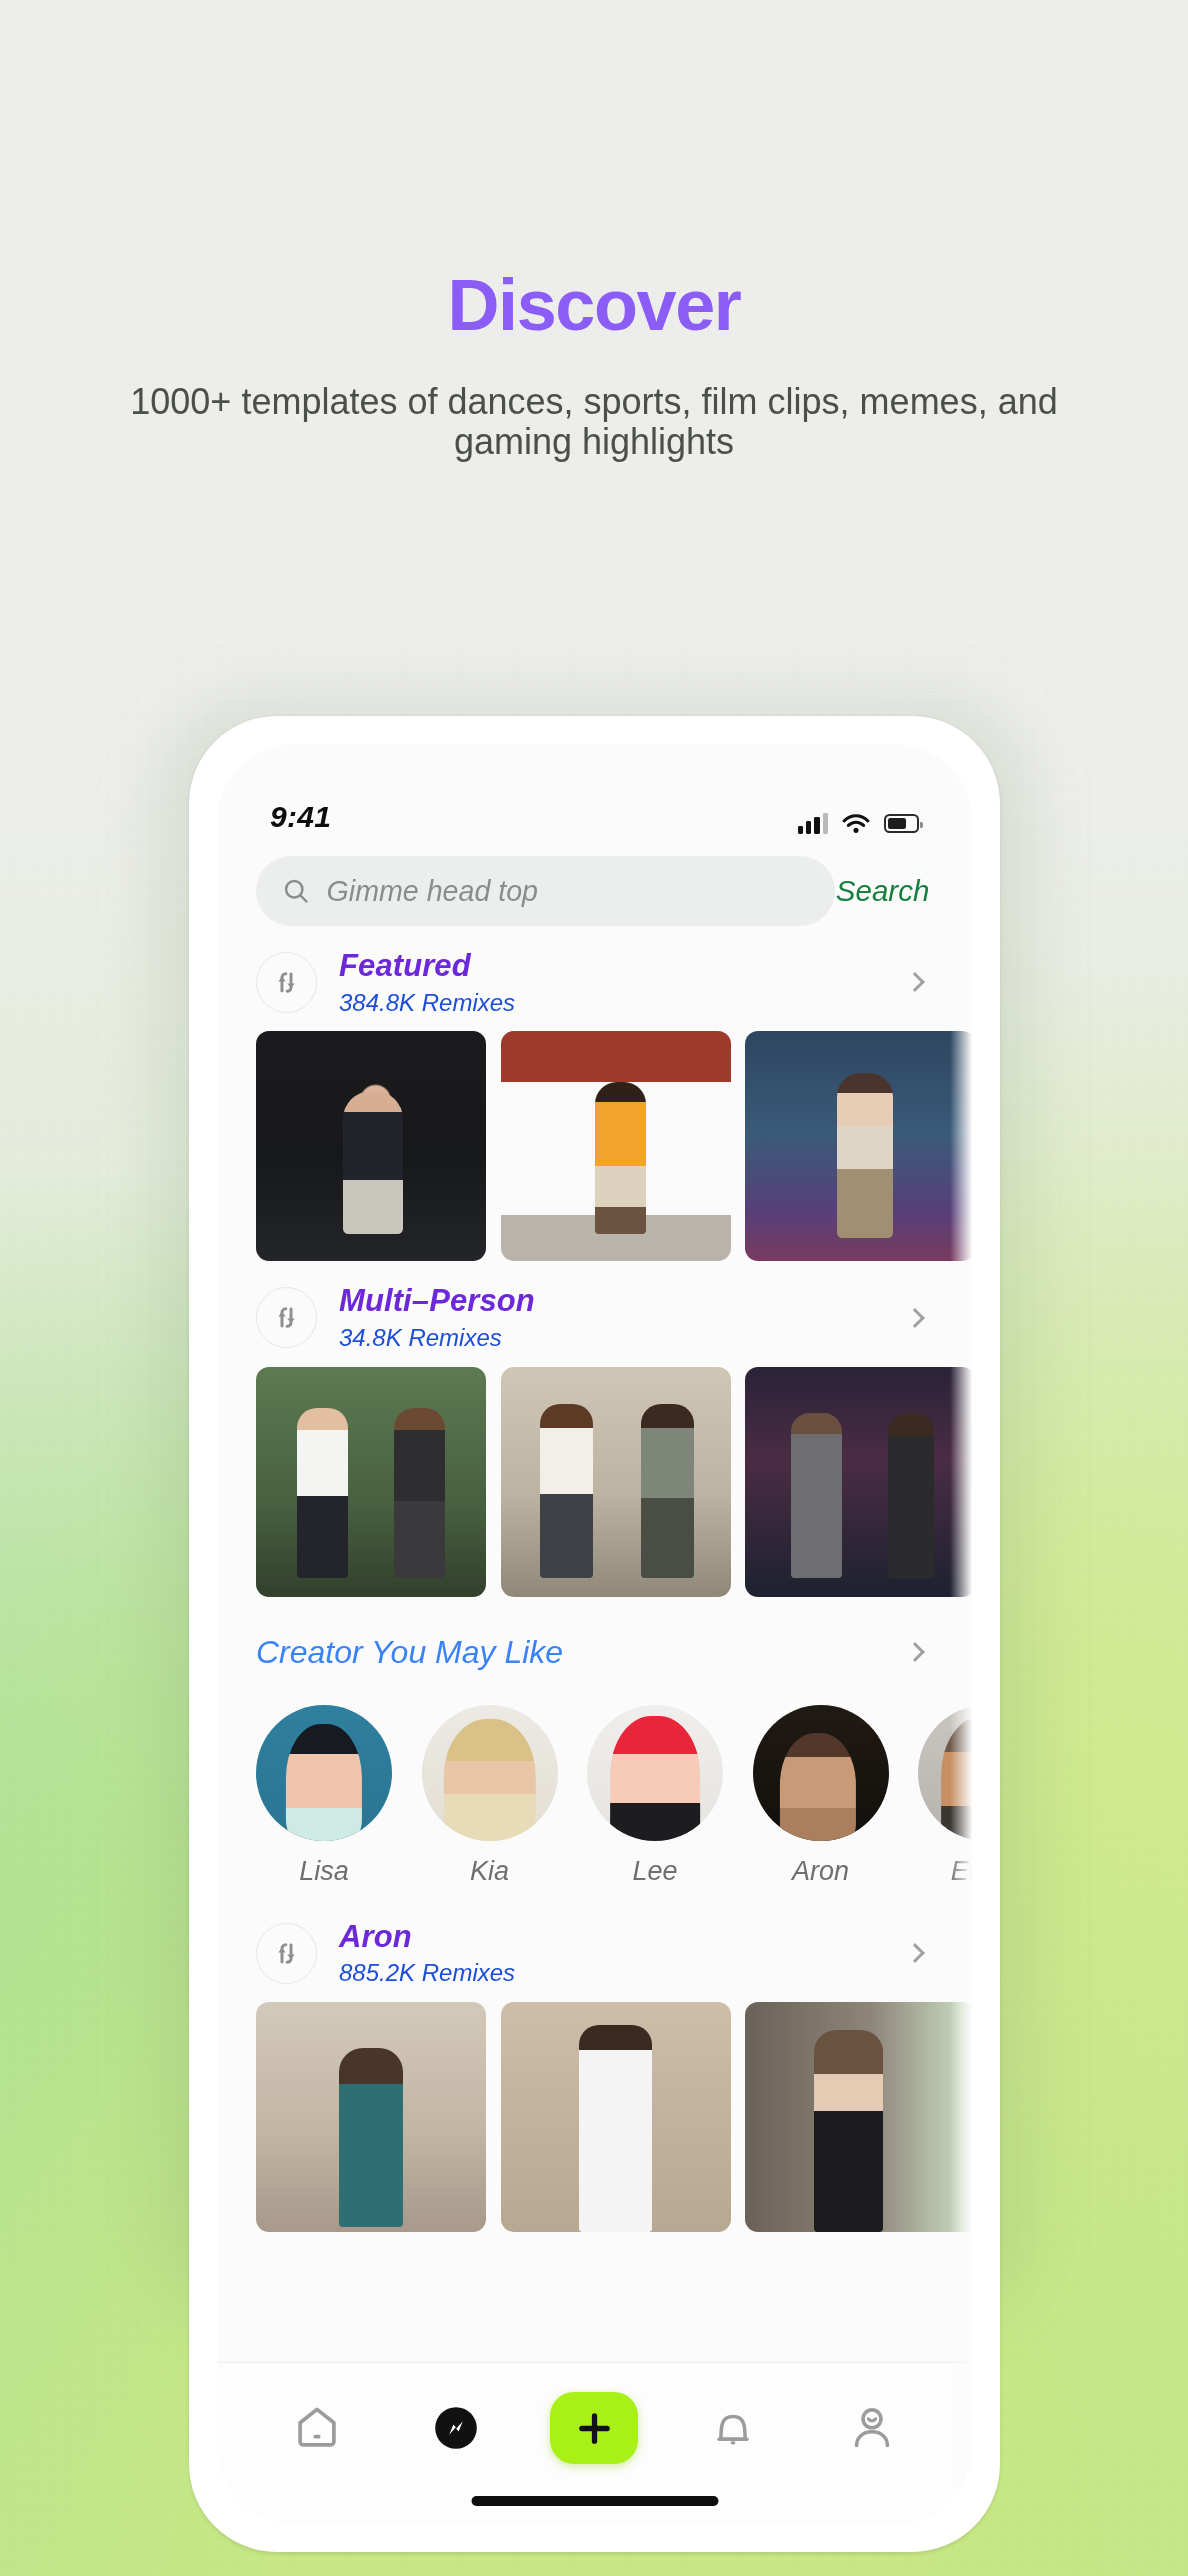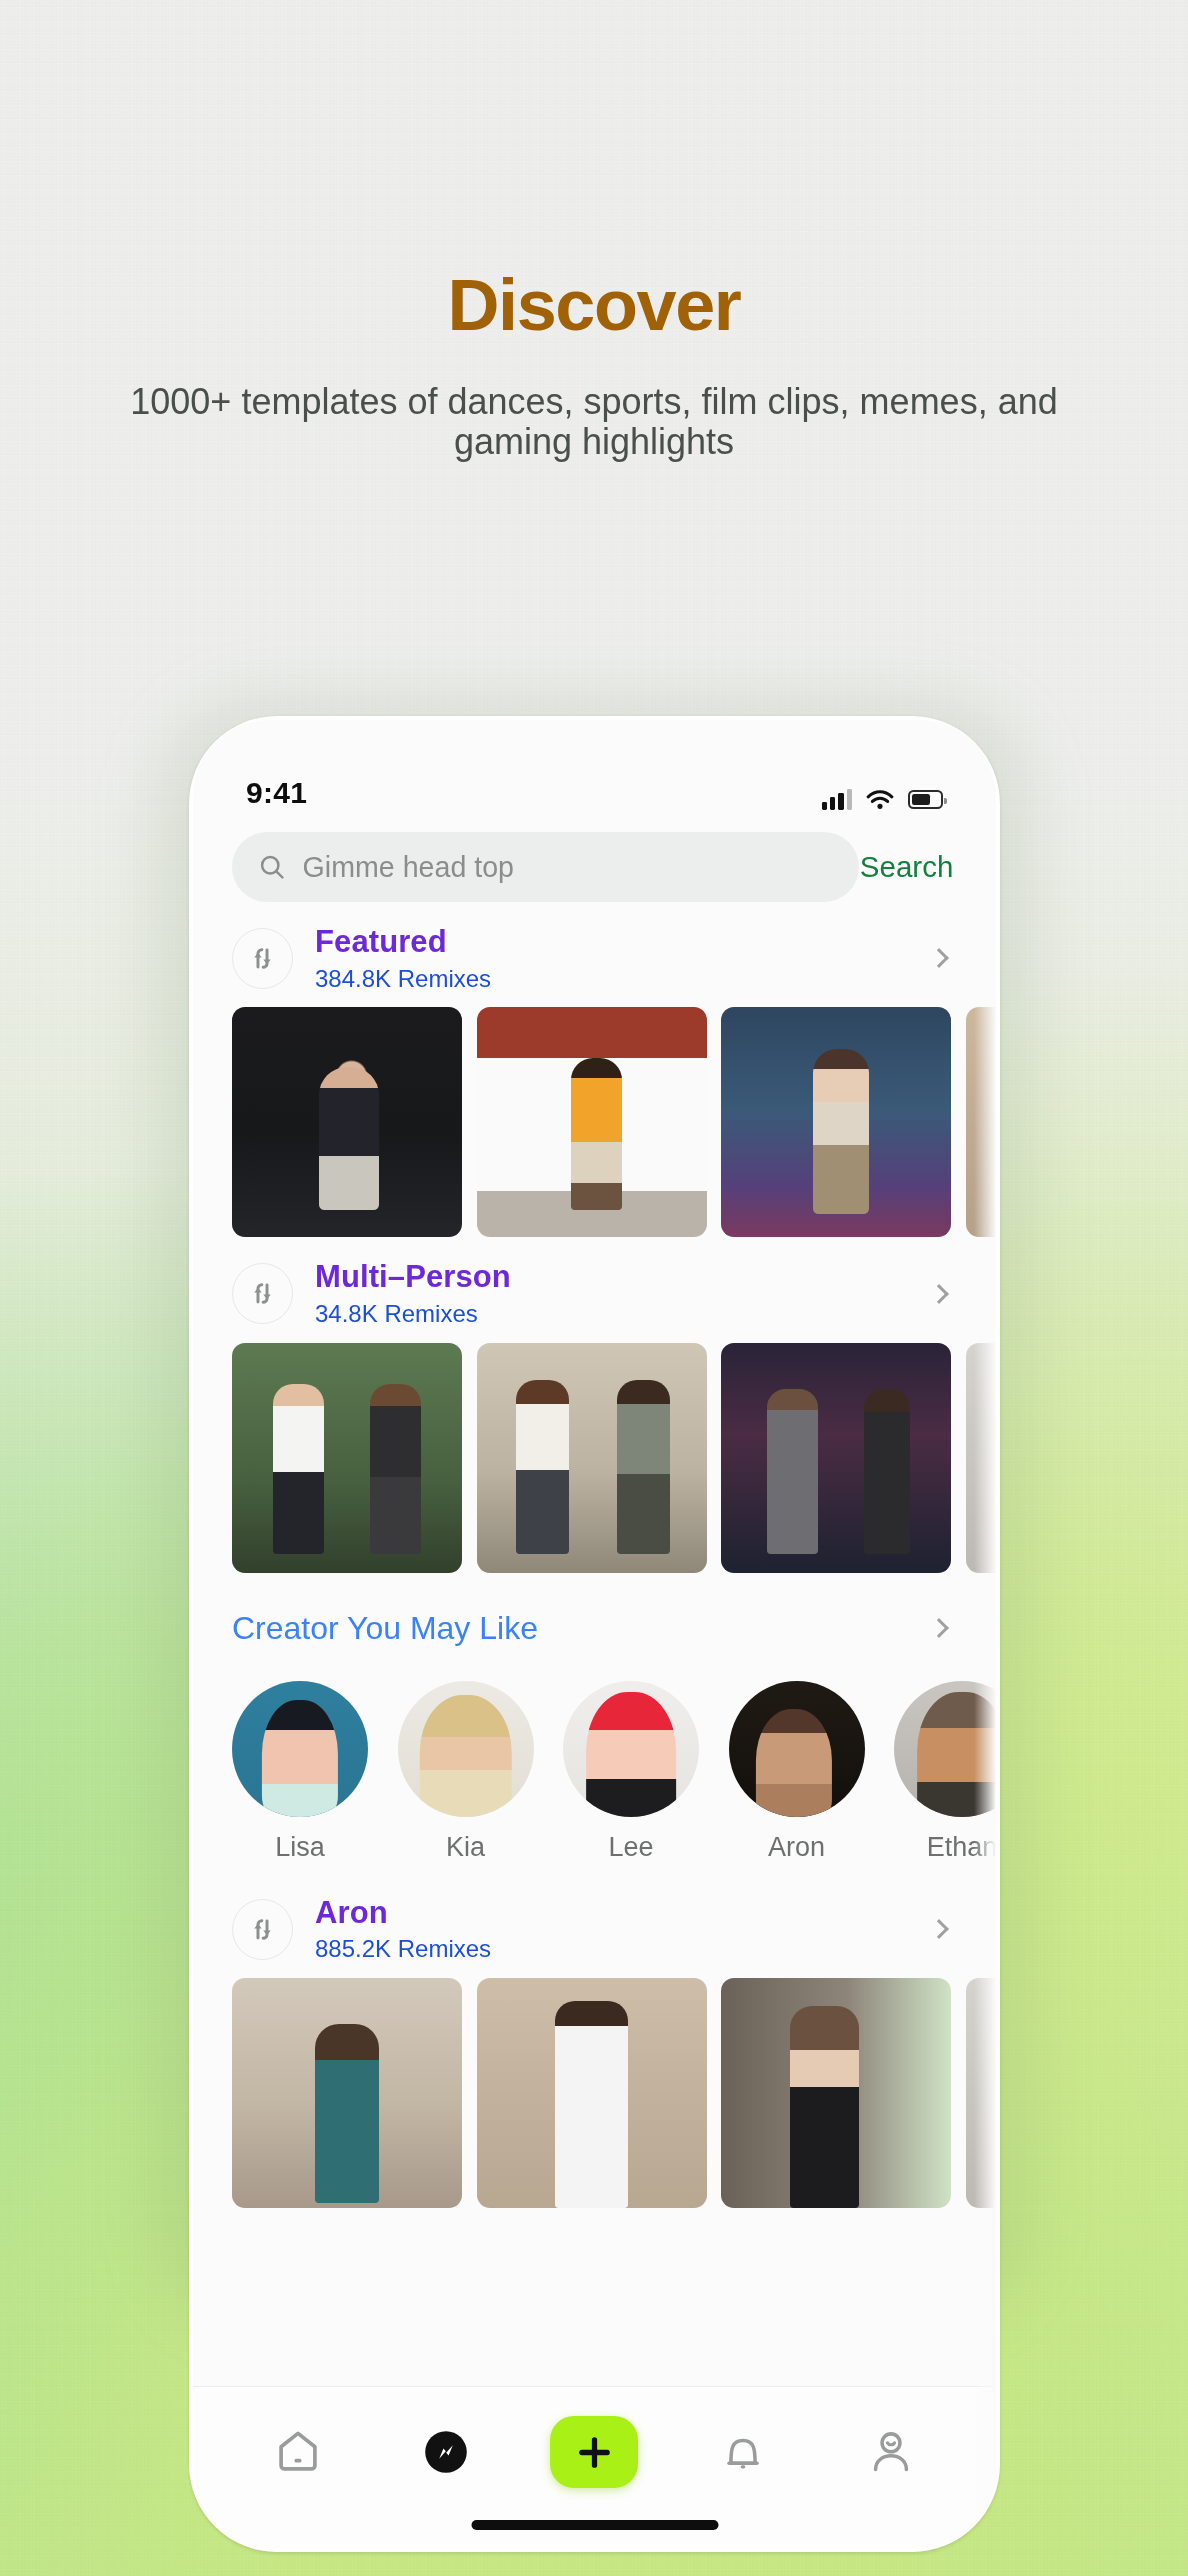--- a/index.html
+++ b/index.html
@@ -26,43 +26,44 @@
     background-image:
       repeating-linear-gradient(0deg, rgba(0,0,0,.025) 0px, rgba(0,0,0,0) 0.9px, rgba(0,0,0,.02) 1.8px, rgba(0,0,0,0) 2.8px),
       repeating-linear-gradient(90deg, rgba(0,0,0,.022) 0px, rgba(0,0,0,0) 0.9px, rgba(0,0,0,.018) 1.8px, rgba(0,0,0,0) 2.8px);
   }
 
   
   #hero { position:absolute; top:0; left:0; right:0; text-align:center; z-index:5; }
   #hero-title {
     margin-top:269px;
     font-size:72px; font-weight:900; letter-spacing:-1.4px;
-    color:#a16207; line-height:1;
+    color:#8b5cf6; line-height:1;
   }
   #hero-sub {
     margin:41px auto 0; width:931px;
     font-size:36px; font-weight:400; line-height:1.12;
     color:#4b4f4a;
   }
 
   
   #phone-shadow{
     position:absolute; left:159px; top:700px; width:870px; height:1622px;
     border-radius:101px;
     background:rgba(120,150,110,.18);
     filter:blur(31px); z-index:6;
   }
   #phone{
     position:absolute; left:189px; top:716px;
     width:811px; height:1836px;
     border-radius:88px;
     background:#ffffff;
-    padding:4px;
+    padding:28px;
     box-shadow:0 1.8px 3.7px rgba(0,0,0,.10);
     z-index:7;
+    font-style:italic;
   }
   #screen{
     width:100%; height:100%;
     border-radius:77px;
     background:#fbfbfb;
     overflow:hidden; position:relative;
   }
 
   
   #statusbar{

